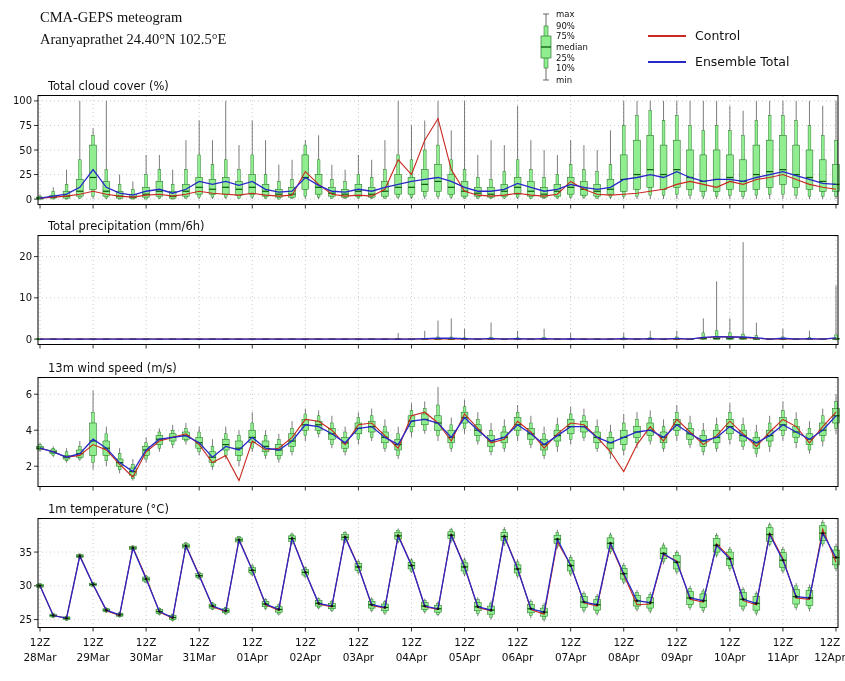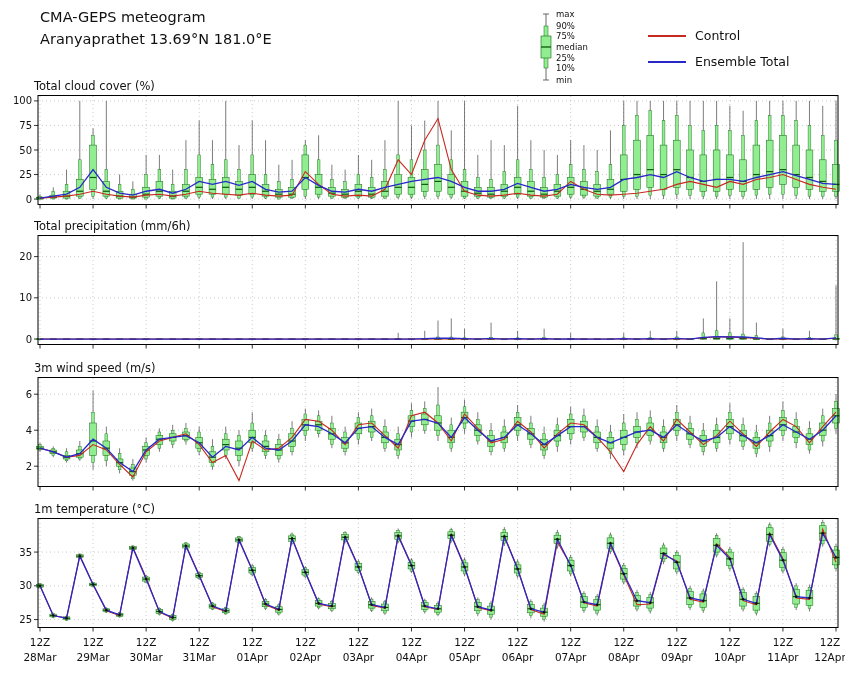--- a/index.html
+++ b/index.html
@@ -1,29 +1,29 @@
 <!DOCTYPE html>
 <html><head>
 <meta charset="utf-8">
 <style>
   html,body{margin:0;padding:0;background:#fff;}
   body{font-family:"DejaVu Sans","Liberation Sans",sans-serif;color:#111;}
   #frame{position:relative;width:845px;height:681px;background:#fff;overflow:hidden;}
-  .hdr{position:absolute;left:40px;font-size:14.5px;line-height:22px;white-space:nowrap;}
-  .ptitle{position:absolute;left:34px;font-size:11.5px;white-space:nowrap;}
+  .hdr{position:absolute;left:40px;font-size:14.5px;line-height:22px;white-space:nowrap;font-family:Liberation Serif, serif;}
+  .ptitle{position:absolute;left:48px;font-size:11.5px;white-space:nowrap;}
   svg{position:absolute;left:0;display:block;}
   .lgrow{position:absolute;display:flex;align-items:center;gap:9px;font-size:12.5px;}
   .lgline{display:inline-block;width:38px;height:0;border-top-width:2px;border-top-style:solid;}
 </style>
 </head>
 <body>
 
 <div id="frame">
   <div class="hdr" style="top:6px">CMA-GEPS meteogram</div>
-  <div class="hdr" style="top:28px">Aranyaprathet 13.69°N 181.0°E</div>
+  <div class="hdr" style="top:28px">Aranyaprathet 24.40°N 102.5°E</div>
 
   <svg id="legend-box" width="130" height="84" style="top:4px;left:530px">
       <line x1="16" x2="16" y1="10" y2="76" stroke="#444444" stroke-width="0.8"></line>
       <line x1="13" x2="19" y1="10" y2="10" stroke="#444444" stroke-width="0.8"></line>
       <line x1="13" x2="19" y1="76" y2="76" stroke="#444444" stroke-width="0.8"></line>
       <rect x="14" y="22" width="4" height="42" fill="#90ee90" stroke="#156415" stroke-width="0.5"></rect>
       <rect x="11" y="32" width="10" height="22" fill="#90ee90" stroke="#156415" stroke-width="0.6"></rect>
       <line x1="11" x2="21" y1="43" y2="43" stroke="#0a5a0a" stroke-width="1.3"></line>
       <text x="26" y="13" font-size="8.5" fill="#111">max</text>
       <text x="26" y="25" font-size="8.5" fill="#111">90%</text>
@@ -626,21 +626,21 @@
       <line x1="464.53333333333336" x2="464.53333333333336" y1="109.5" y2="113.5" stroke="#000" stroke-width="0.8"></line>
       <line x1="517.6" x2="517.6" y1="109.5" y2="113.5" stroke="#000" stroke-width="0.8"></line>
       <line x1="570.6666666666666" x2="570.6666666666666" y1="109.5" y2="113.5" stroke="#000" stroke-width="0.8"></line>
       <line x1="623.7333333333333" x2="623.7333333333333" y1="109.5" y2="113.5" stroke="#000" stroke-width="0.8"></line>
       <line x1="676.8" x2="676.8" y1="109.5" y2="113.5" stroke="#000" stroke-width="0.8"></line>
       <line x1="729.8666666666667" x2="729.8666666666667" y1="109.5" y2="113.5" stroke="#000" stroke-width="0.8"></line>
       <line x1="782.9333333333333" x2="782.9333333333333" y1="109.5" y2="113.5" stroke="#000" stroke-width="0.8"></line>
       <line x1="836" x2="836" y1="109.5" y2="113.5" stroke="#000" stroke-width="0.8"></line>
     </svg>
 
-  <div class="ptitle" style="top:361px">3m wind speed (m/s)</div>
+  <div class="ptitle" style="top:361px">13m wind speed (m/s)</div>
   <svg id="svg-2" width="845" height="115" style="top:377px">
       <line x1="40" x2="40" y1="1" y2="109" stroke="#b5b5b5" stroke-width="0.7" stroke-dasharray="1,3"></line>
       <line x1="93.06666666666666" x2="93.06666666666666" y1="1" y2="109" stroke="#b5b5b5" stroke-width="0.7" stroke-dasharray="1,3"></line>
       <line x1="146.13333333333333" x2="146.13333333333333" y1="1" y2="109" stroke="#b5b5b5" stroke-width="0.7" stroke-dasharray="1,3"></line>
       <line x1="199.2" x2="199.2" y1="1" y2="109" stroke="#b5b5b5" stroke-width="0.7" stroke-dasharray="1,3"></line>
       <line x1="252.26666666666668" x2="252.26666666666668" y1="1" y2="109" stroke="#b5b5b5" stroke-width="0.7" stroke-dasharray="1,3"></line>
       <line x1="305.3333333333333" x2="305.3333333333333" y1="1" y2="109" stroke="#b5b5b5" stroke-width="0.7" stroke-dasharray="1,3"></line>
       <line x1="358.4" x2="358.4" y1="1" y2="109" stroke="#b5b5b5" stroke-width="0.7" stroke-dasharray="1,3"></line>
       <line x1="411.46666666666664" x2="411.46666666666664" y1="1" y2="109" stroke="#b5b5b5" stroke-width="0.7" stroke-dasharray="1,3"></line>
       <line x1="464.53333333333336" x2="464.53333333333336" y1="1" y2="109" stroke="#b5b5b5" stroke-width="0.7" stroke-dasharray="1,3"></line>

